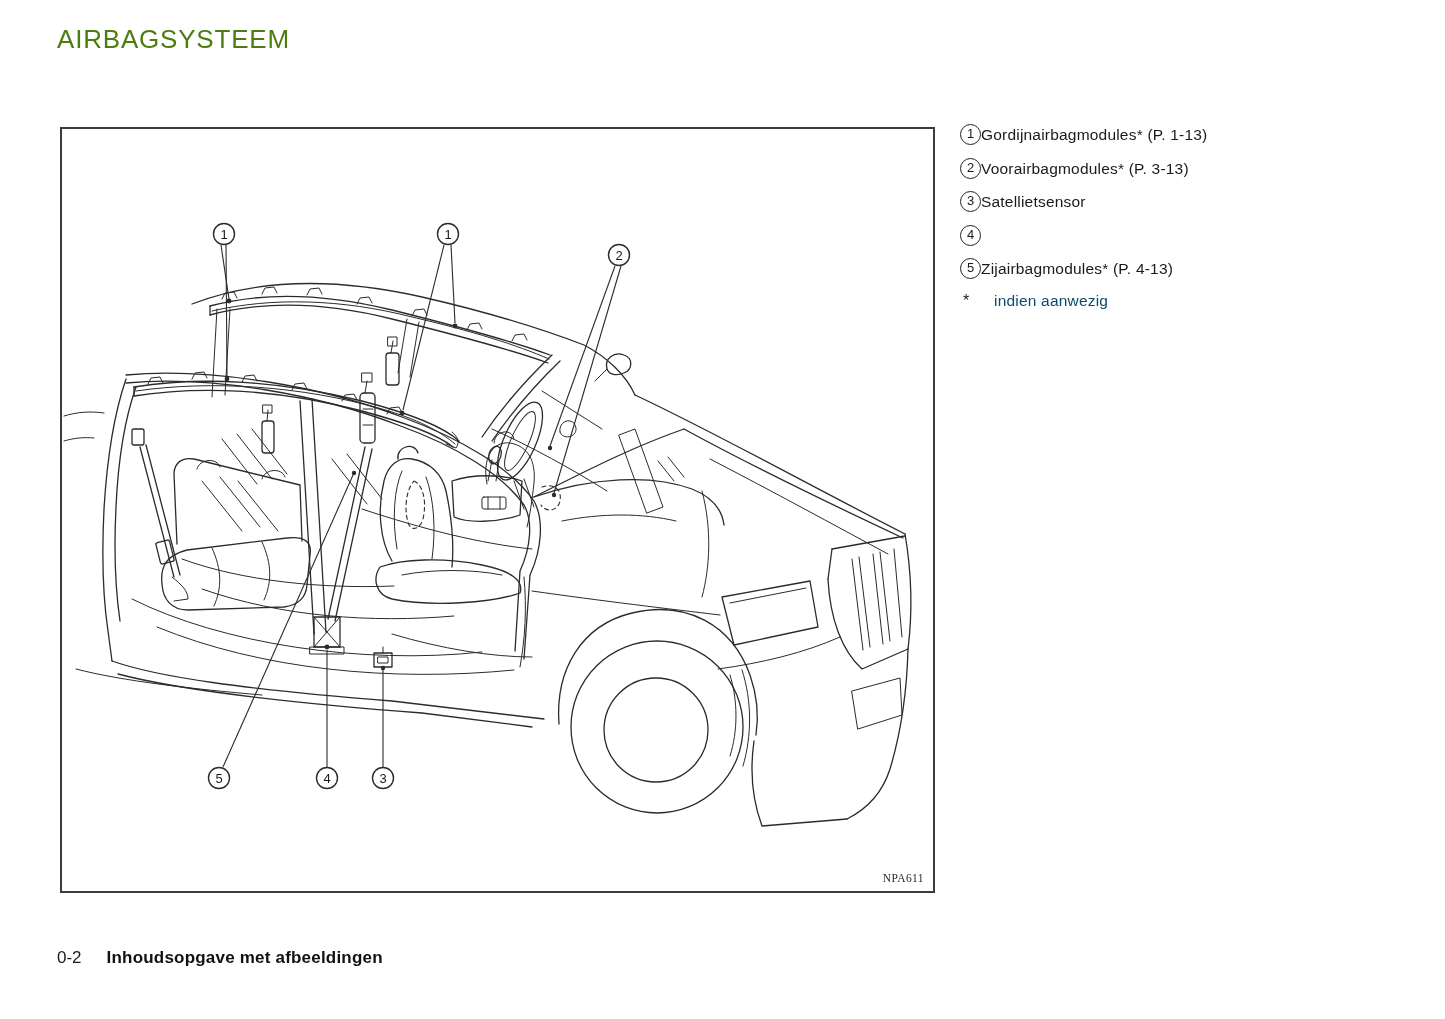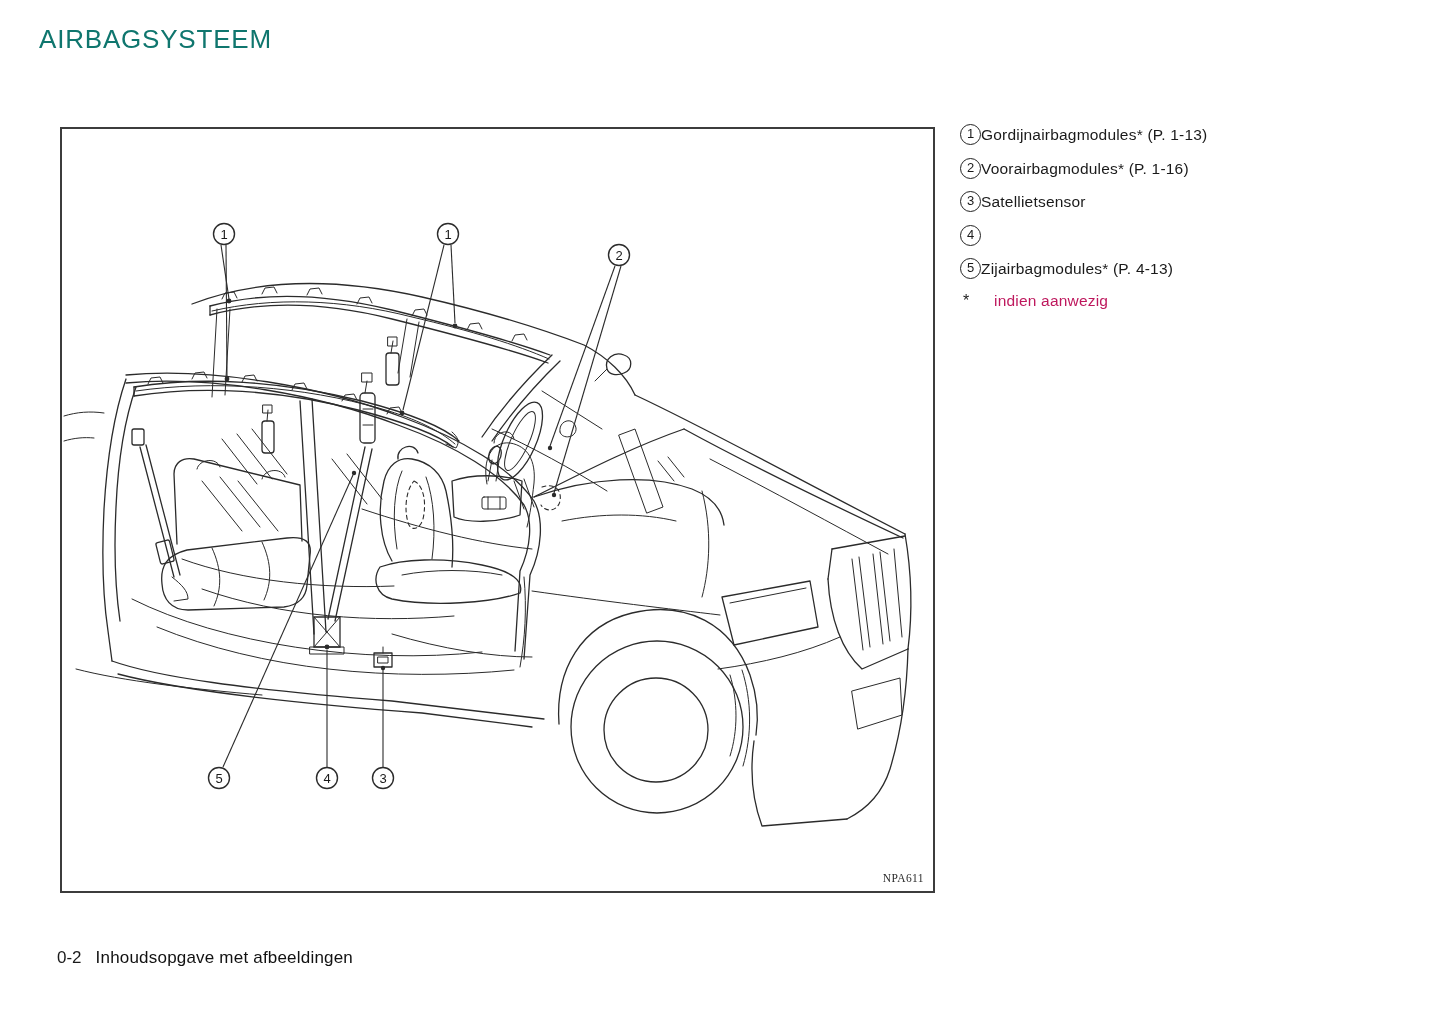--- a/index.html
+++ b/index.html
@@ -1,21 +1,21 @@
 <!DOCTYPE html>
 <html><head>
 <meta charset="utf-8">
 <style>
   * { margin:0; padding:0; box-sizing:border-box; }
   html,body { width:1445px; height:1019px; background:#ffffff; overflow:hidden; }
   body { font-family:"Liberation Sans", sans-serif; color:#1c1c1c; position:relative; }
 
   .page-title {
-    position:absolute; left:39px; top:24px;
-    font-size:26px; font-weight:400; letter-spacing:0.8px; color:#0f766e;
+    position:absolute; left:57px; top:24px;
+    font-size:26px; font-weight:400; letter-spacing:0.8px; color:#4d7c0f;
   }
 
   .figure-frame {
     position:absolute; left:60px; top:127px;
     width:875px; height:766px;
     border:2px solid #3c3c3c; background:#fff;
   }
   .figure-frame svg { display:block; width:100%; height:100%; }
 
   .figure-code {
@@ -40,29 +40,29 @@
     letter-spacing:0.2px;
   }
   .legend-footnote {
     display:flex; align-items:flex-start; margin-top:2px;
   }
   .footnote-marker {
     flex:0 0 auto; width:21px; text-align:left; padding-left:3px;
     font-size:16px; color:#1a1a1a;
   }
   .footnote-text {
-    margin-left:13px; font-size:15.5px; color:#be185d; letter-spacing:0.2px;
+    margin-left:13px; font-size:15.5px; color:#0c4a6e; letter-spacing:0.2px;
   }
 
   .page-footer {
     position:absolute; left:57px; top:948px;
     display:flex; align-items:center;
   }
   .footer-page-number { font-size:17px; font-weight:400; color:#1a1a1a; }
-  .footer-section { margin-left:14px; font-size:17px; font-weight:400; color:#111; letter-spacing:0.2px; }
+  .footer-section { margin-left:25px; font-size:17px; font-weight:700; color:#111; letter-spacing:0.2px; }
 
   
   .ln { fill:none; stroke:#2b2b2b; stroke-width:1.3; stroke-linecap:round; stroke-linejoin:round; }
   .ln-thin { fill:none; stroke:#2b2b2b; stroke-width:1; stroke-linecap:round; stroke-linejoin:round; }
   .leader { fill:none; stroke:#2b2b2b; stroke-width:1.1; }
   .dashed { stroke-dasharray:4 3.5; }
   .dot { fill:#2b2b2b; stroke:none; }
   .callout-circle { fill:#fff; stroke:#2b2b2b; stroke-width:1.4; }
   .callout-num { font-family:"Liberation Sans",sans-serif; font-size:13px; fill:#1a1a1a; text-anchor:middle; }
 </style>
@@ -320,21 +320,21 @@
   <div class="figure-code">NPA611</div>
 </div>
 
 <div class="legend">
   <div class="legend-row">
     <span class="legend-badge">1</span>
     <span class="legend-label">Gordijnairbagmodules* (P. 1-13)</span>
   </div>
   <div class="legend-row">
     <span class="legend-badge">2</span>
-    <span class="legend-label">Voorairbagmodules* (P. 1-16)</span>
+    <span class="legend-label">Voorairbagmodules* (P. 3-13)</span>
   </div>
   <div class="legend-row">
     <span class="legend-badge">3</span>
     <span class="legend-label">Satellietsensor</span>
   </div>
   <div class="legend-row">
     <span class="legend-badge">4</span>
   </div>
   <div class="legend-row">
     <span class="legend-badge">5</span>

